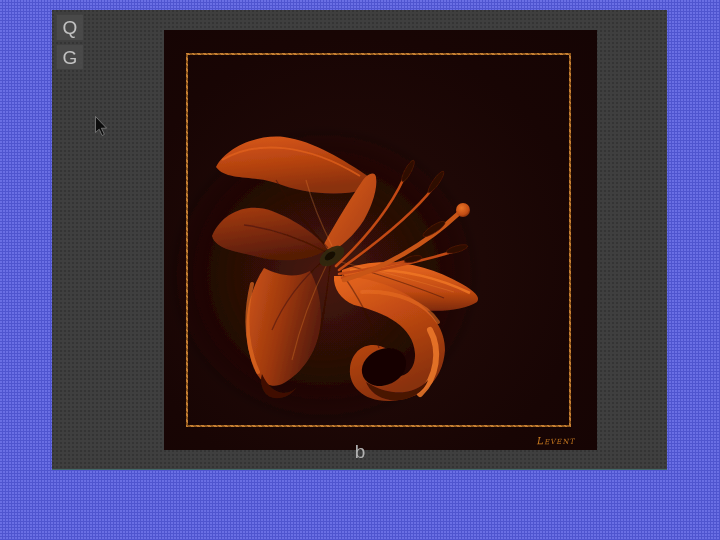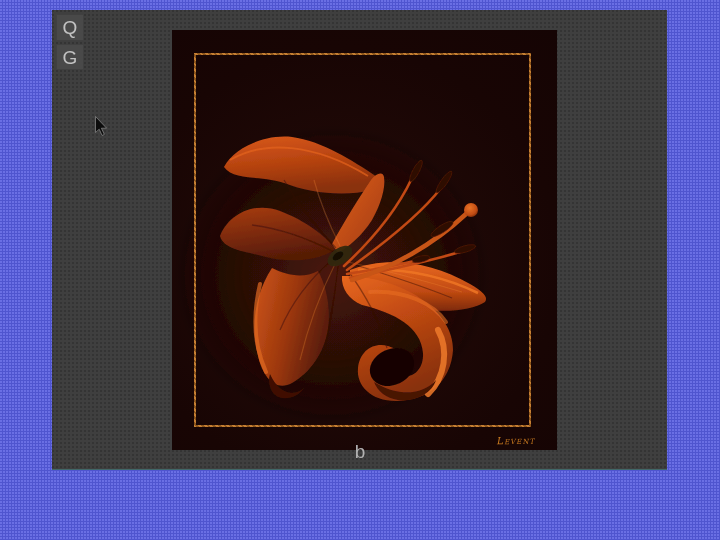--- a/index.html
+++ b/index.html
@@ -19,22 +19,23 @@
   }
   .qg-btn{
     position:absolute;left:4px;width:28px;height:27px;
     background:#494949;border:1px solid #404040;
     color:#c2c2c2;font-size:19px;line-height:25px;text-align:center;
     font-family:"Liberation Sans",sans-serif;padding:0;cursor:default;
   }
   #btn-q{top:4px;}
   #btn-g{top:34px;height:26px;}
   .image-area{
-    position:absolute;left:120px;top:20px;width:385px;height:420px;
+    position:absolute;left:112px;top:20px;width:385px;height:420px;
     background:radial-gradient(circle at 44% 56%, #2a0c06 0%, #1e0806 38%, #180504 68%, #150404 100%);
+    padding-left:48px;
   }
   .photo-frame{
     position:absolute;left:22px;top:23px;right:26px;bottom:23px;
     border:2px solid #b1702b;
     border-image:repeating-linear-gradient(45deg,#c67f33 0 2px,#8d561c 2px 4px) 2;
     pointer-events:none;
   }
   .flower-svg{position:absolute;left:0;top:0;width:385px;height:420px;}
   .signature{
     position:absolute;right:21px;bottom:4px;

